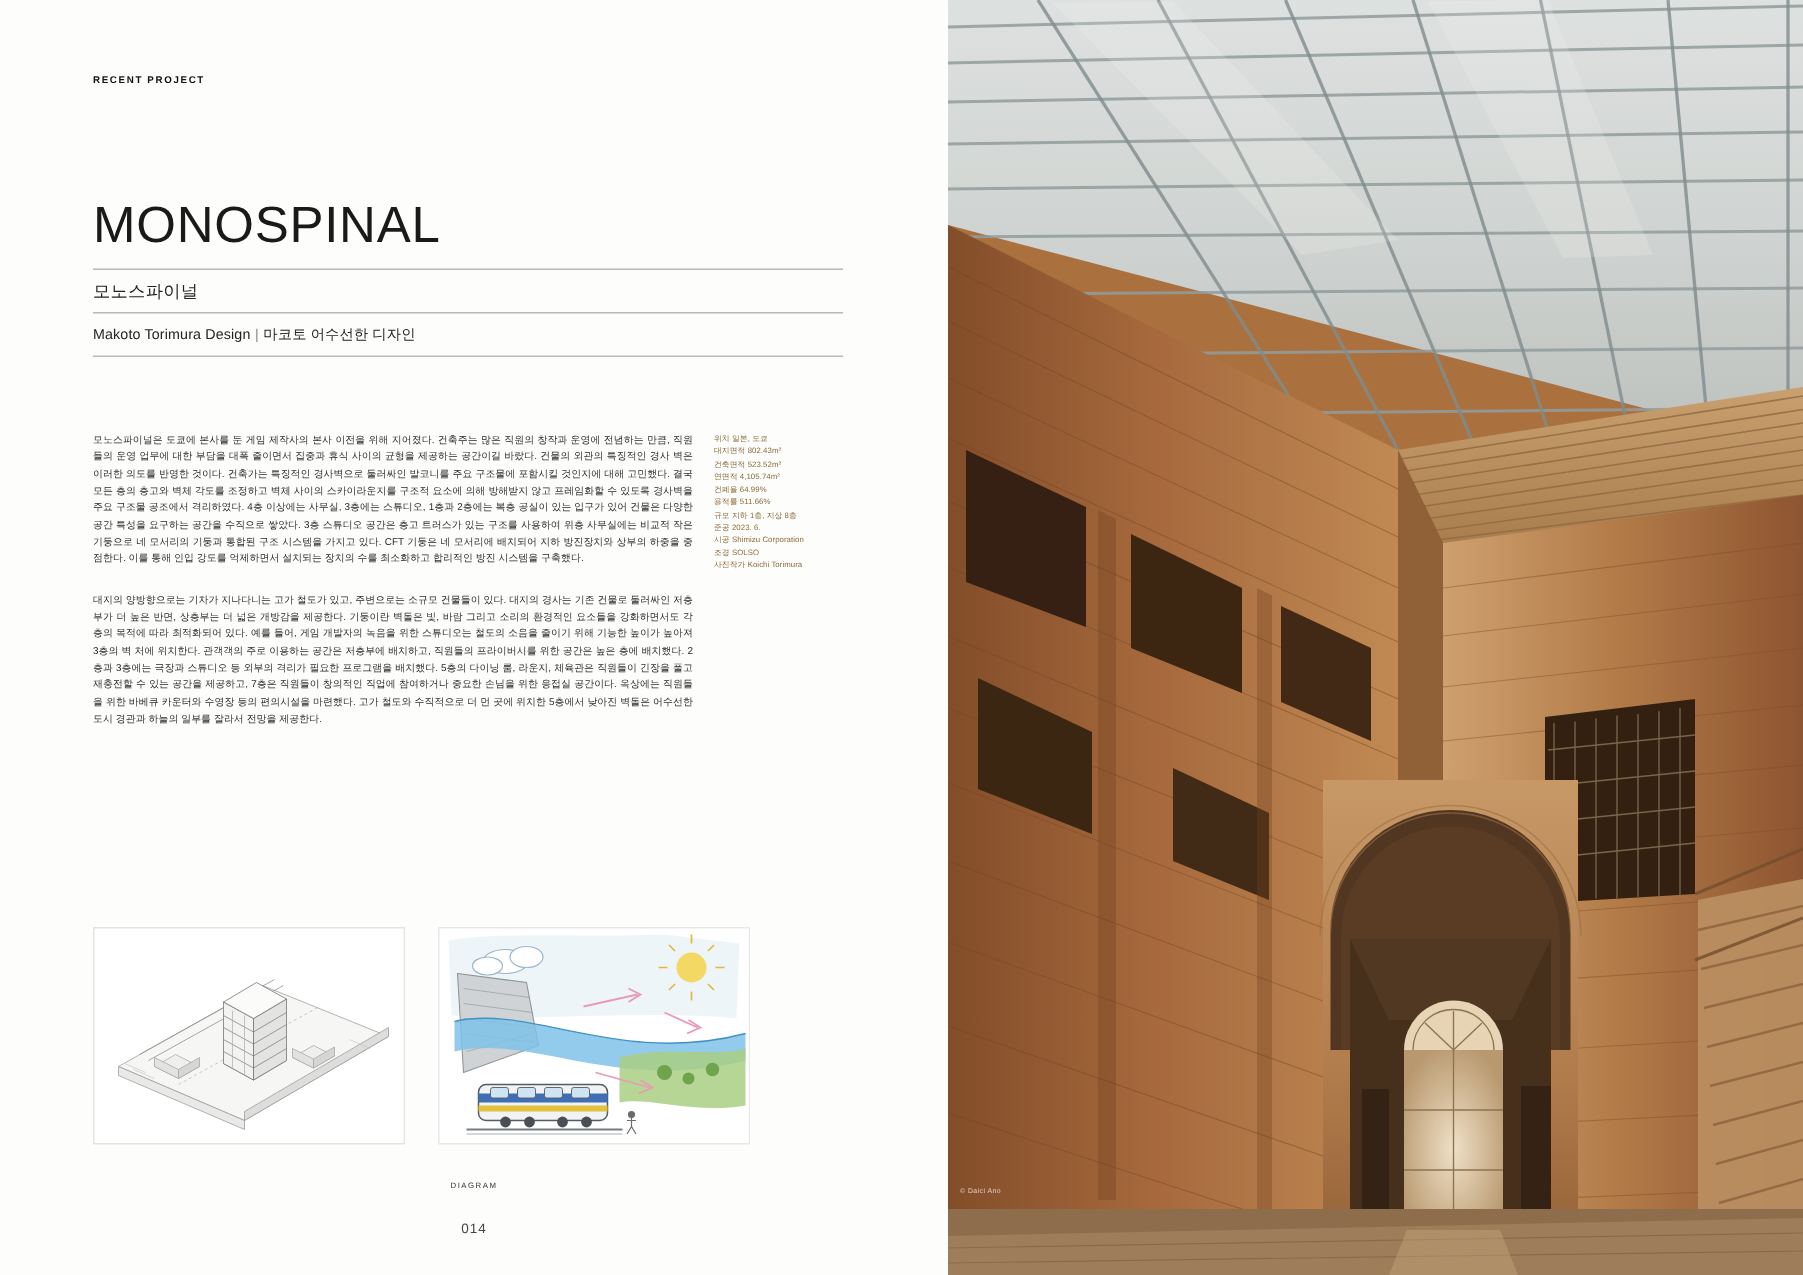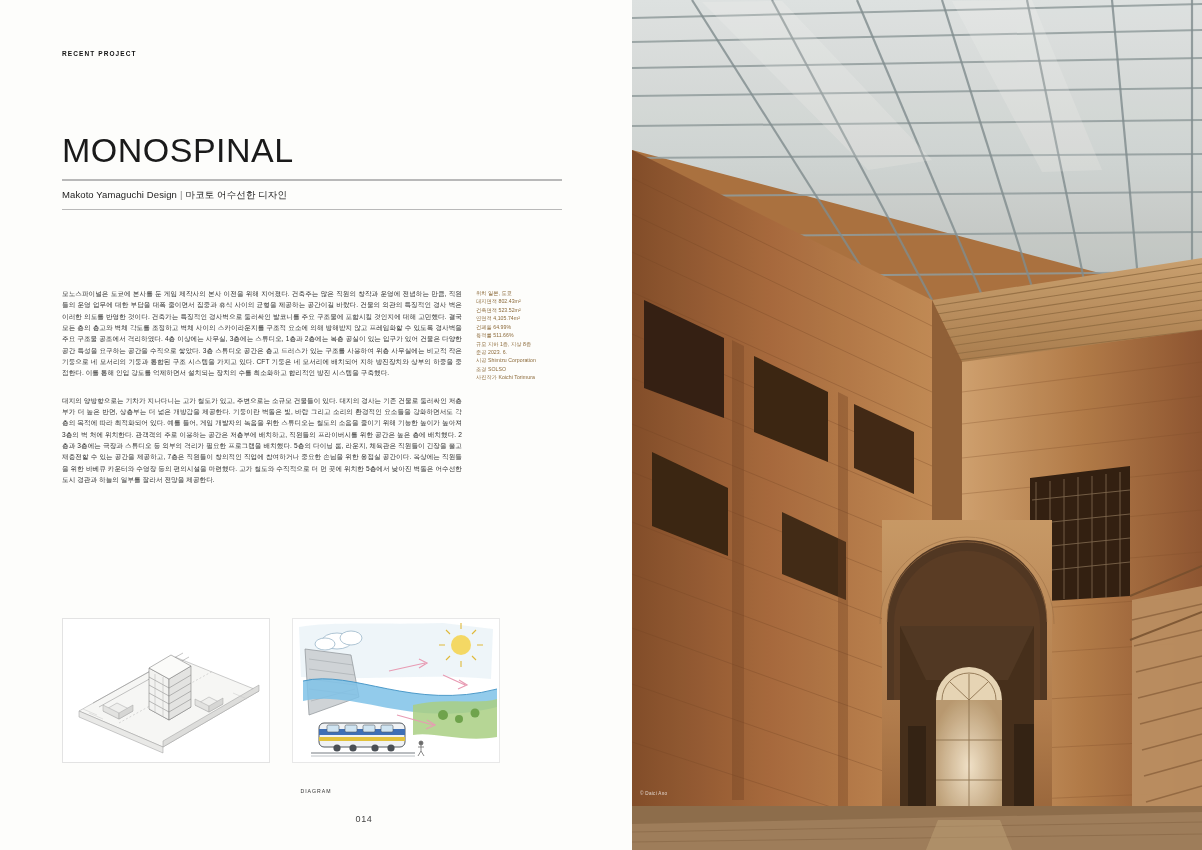--- a/index.html
+++ b/index.html
@@ -140,21 +140,20 @@
   }
   .page-num {
     position: absolute;
     bottom: 26px;
     left: 0;
     width: 632px;
     text-align: center;
     font-size: 9px;
     color: #444;
     letter-spacing: 0.6px;
-    margin-left: 48px;
   }
 
   
   .page-right {
     position: relative;
     width: 570px;
     height: 850px;
     overflow: hidden;
     background: #8a5a33;
   }
@@ -173,23 +172,24 @@
 
 <div class="spread">
 
   <div class="page-left">
 
     <div class="kicker">RECENT PROJECT</div>
 
     <div class="title-block">
       <h1 class="title-main">MONOSPINAL</h1>
       <hr class="rule">
+      <div class="title-ko">모노스파이널</div>
       <hr class="rule">
       <div class="byline">
-        <span>Makoto Yamaguchi Design</span><span class="sep">|</span><span>마코토 어수선한 디자인</span>
+        <span>Makoto Torimura Design</span><span class="sep">|</span><span>마코토 어수선한 디자인</span>
       </div>
       <hr class="rule">
     </div>
 
     <div class="body-wrap">
       <div class="cols">
         <div class="col-text">
           <p>모노스파이널은 도쿄에 본사를 둔 게임 제작사의 본사 이전을 위해 지어졌다. 건축주는 많은 직원의 창작과 운영에 전념하는 만큼, 직원들의 운영 업무에 대한 부담을 대폭 줄이면서 집중과 휴식 사이의 균형을 제공하는 공간이길 바랐다. 건물의 외관의 특징적인 경사 벽은 이러한 의도를 반영한 것이다. 건축가는 특징적인 경사벽으로 둘러싸인 발코니를 주요 구조물에 포함시킬 것인지에 대해 고민했다. 결국 모든 층의 층고와 벽체 각도를 조정하고 벽체 사이의 스카이라운지를 구조적 요소에 의해 방해받지 않고 프레임화할 수 있도록 경사벽을 주요 구조물 공조에서 격리하였다. 4층 이상에는 사무실, 3층에는 스튜디오, 1층과 2층에는 복층 공실이 있는 입구가 있어 건물은 다양한 공간 특성을 요구하는 공간을 수직으로 쌓았다. 3층 스튜디오 공간은 층고 트러스가 있는 구조를 사용하여 위층 사무실에는 비교적 작은 기둥으로 네 모서리의 기둥과 통합된 구조 시스템을 가지고 있다. CFT 기둥은 네 모서리에 배치되어 지하 방진장치와 상부의 하중을 중점한다. 이를 통해 인입 강도를 억제하면서 설치되는 장치의 수를 최소화하고 합리적인 방진 시스템을 구축했다.</p>
           <p>대지의 양방향으로는 기차가 지나다니는 고가 철도가 있고, 주변으로는 소규모 건물들이 있다. 대지의 경사는 기존 건물로 둘러싸인 저층부가 더 높은 반면, 상층부는 더 넓은 개방감을 제공한다. 기둥이란 벽돌은 빛, 바람 그리고 소리의 환경적인 요소들을 강화하면서도 각 층의 목적에 따라 최적화되어 있다. 예를 들어, 게임 개발자의 녹음을 위한 스튜디오는 철도의 소음을 줄이기 위해 기능한 높이가 높아져 3층의 벽 처에 위치한다. 관객객의 주로 이용하는 공간은 저층부에 배치하고, 직원들의 프라이버시를 위한 공간은 높은 층에 배치했다. 2층과 3층에는 극장과 스튜디오 등 외부의 격리가 필요한 프로그램을 배치했다. 5층의 다이닝 룸, 라운지, 체육관은 직원들이 긴장을 풀고 재충전할 수 있는 공간을 제공하고, 7층은 직원들이 창의적인 직업에 참여하거나 중요한 손님을 위한 응접실 공간이다. 옥상에는 직원들을 위한 바베큐 카운터와 수영장 등의 편의시설을 마련했다. 고가 철도와 수직적으로 더 먼 곳에 위치한 5층에서 낮아진 벽돌은 어수선한 도시 경관과 하늘의 일부를 잘라서 전망을 제공한다.</p>
         </div>

